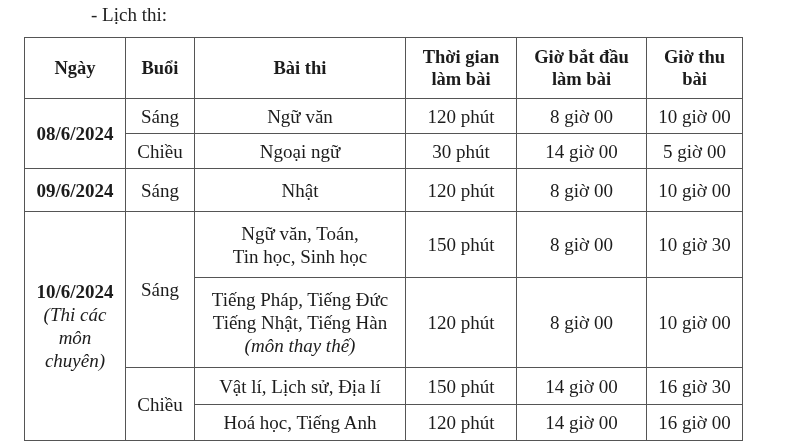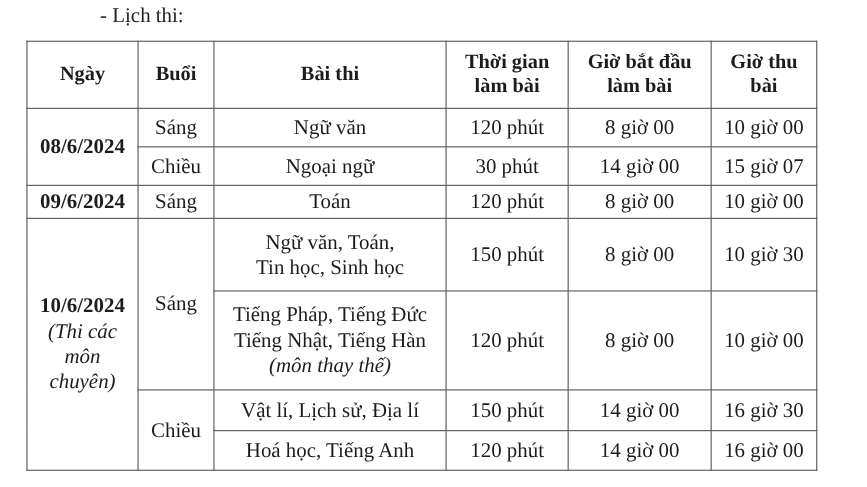--- a/index.html
+++ b/index.html
@@ -67,27 +67,27 @@
     <td>Ngữ văn</td>
     <td>120 phút</td>
     <td>8 giờ 00</td>
     <td>10 giờ 00</td>
   </tr>
   <tr style="height:35px">
     <td>Chiều</td>
     <td>Ngoại ngữ</td>
     <td>30 phút</td>
     <td>14 giờ 00</td>
-    <td>15 giờ 07</td>
+    <td>5 giờ 00</td>
   </tr>
 
-  <tr style="height:30px">
+  <tr style="height:43px">
     <td class="date">09/6/2024</td>
     <td>Sáng</td>
-    <td>Toán</td>
+    <td>Nhật</td>
     <td>120 phút</td>
     <td>8 giờ 00</td>
     <td>10 giờ 00</td>
   </tr>
 
   <tr style="height:66px">
     <td rowspan="4" class="date">
       <span>10/6/2024</span>
       <span class="note"><span>(Thi các</span><br><span>môn</span><br><span>chuyên)</span></span>
     </td>

